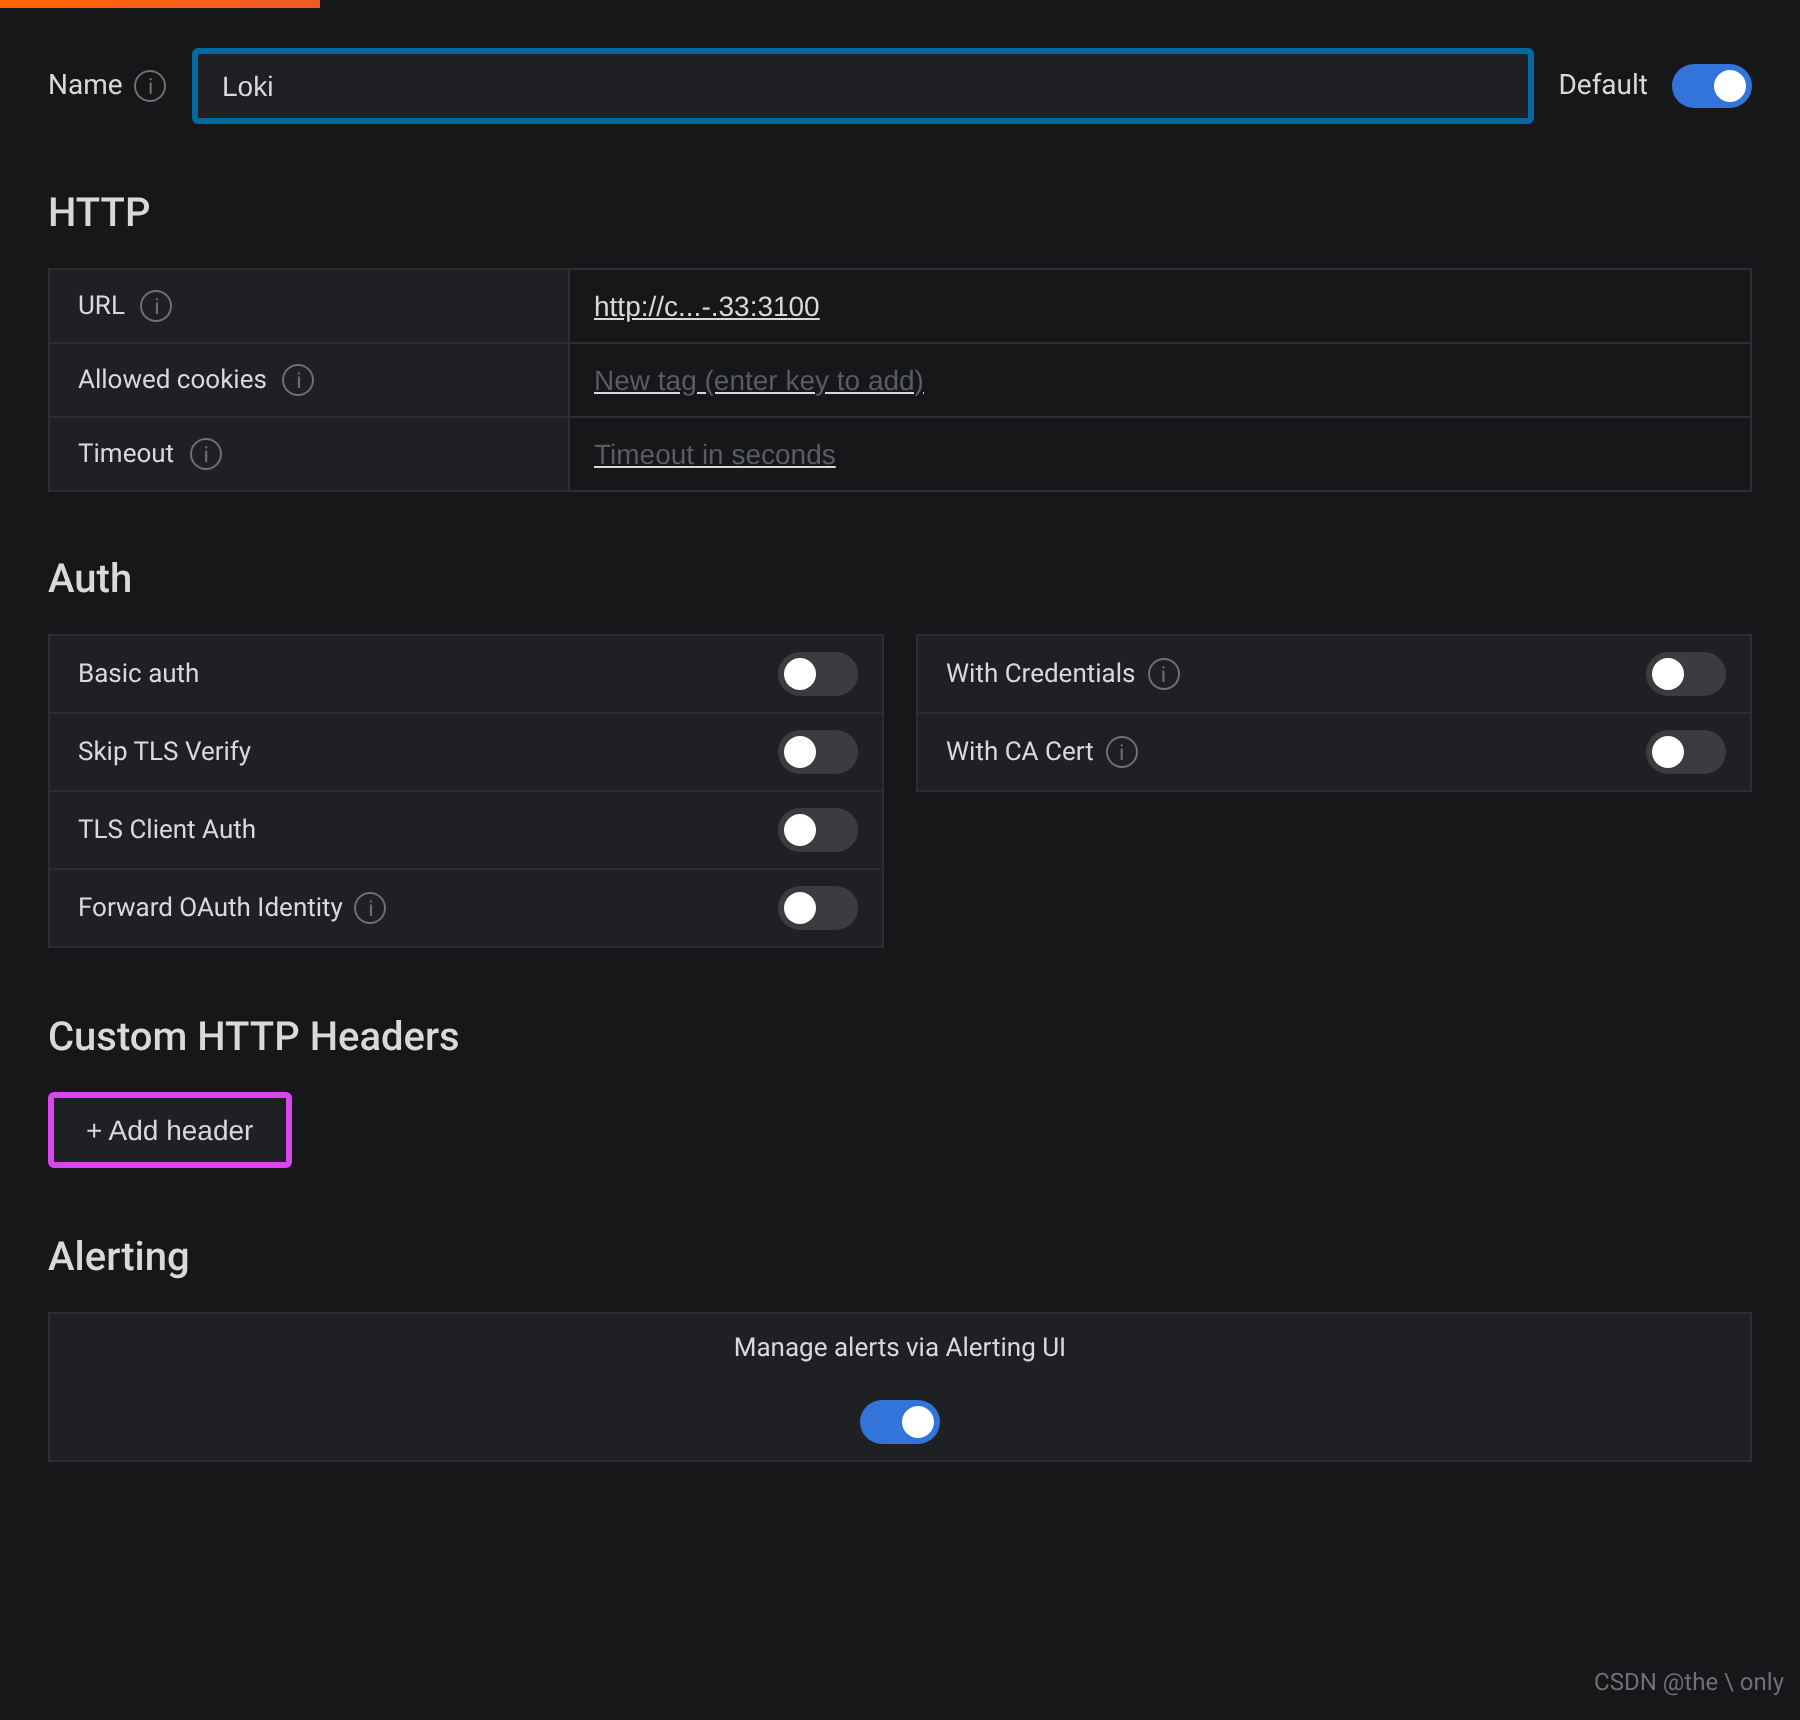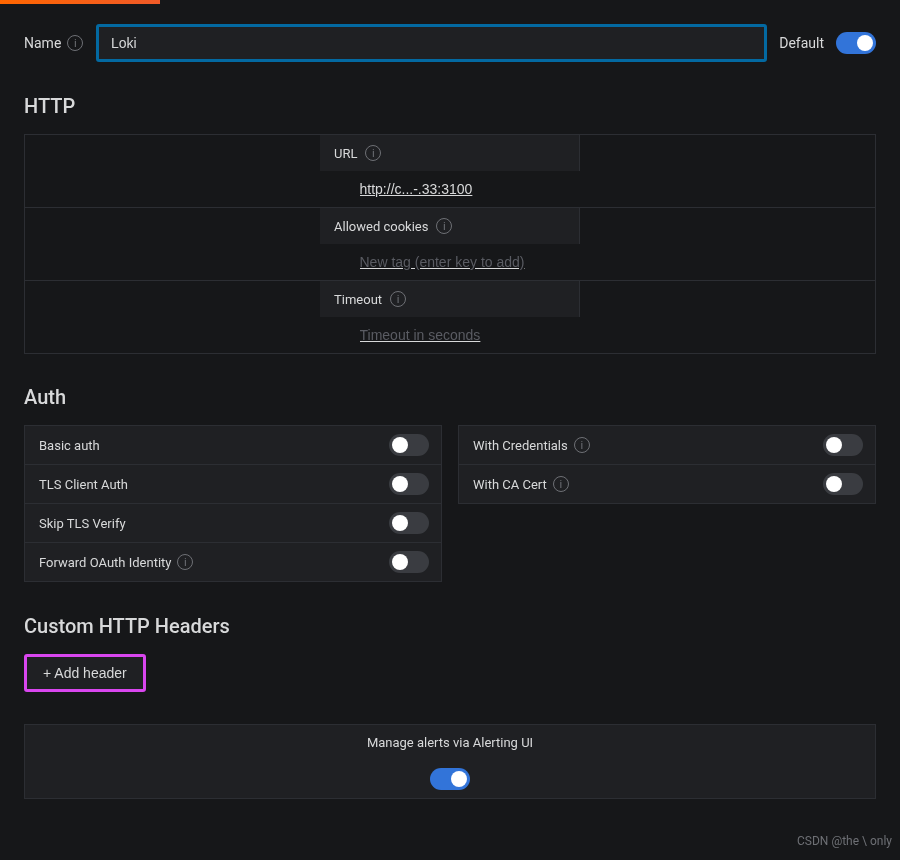--- a/index.html
+++ b/index.html
@@ -97,21 +97,20 @@
       margin-bottom: 16px;
     }
 
     
     .http-section { margin-bottom: 32px; }
     .form-row {
       display: flex;
       align-items: center;
       border: 1px solid #2c2e33;
       margin-bottom: -1px;
-      flex-direction: column;
     }
     .form-label-cell {
       background: #1f2023;
       min-width: 260px;
       padding: 10px 14px;
       display: flex;
       align-items: center;
       gap: 8px;
       border-right: 1px solid #2c2e33;
       font-size: 13px;
@@ -294,31 +293,31 @@
               <span>Basic auth</span>
             </div>
             <div class="auth-single-toggle">
               <div class="toggle">
                 <div class="toggle-slider off"></div>
               </div>
             </div>
           </div>
           <div class="auth-single-row">
             <div class="auth-single-label">
-              <span>TLS Client Auth</span>
+              <span>Skip TLS Verify</span>
             </div>
             <div class="auth-single-toggle">
               <div class="toggle">
                 <div class="toggle-slider off"></div>
               </div>
             </div>
           </div>
           <div class="auth-single-row">
             <div class="auth-single-label">
-              <span>Skip TLS Verify</span>
+              <span>TLS Client Auth</span>
             </div>
             <div class="auth-single-toggle">
               <div class="toggle">
                 <div class="toggle-slider off"></div>
               </div>
             </div>
           </div>
           <div class="auth-single-row">
             <div class="auth-single-label">
               <span>Forward OAuth Identity</span>
@@ -361,20 +360,21 @@
       </div>
     </div>
   </div>
 
   <div class="custom-headers-section">
     <div class="section-heading">Custom HTTP Headers</div>
     <button class="add-header-btn">+ Add header</button>
   </div>
 
   <div class="alerting-section">
+    <div class="section-heading">Alerting</div>
     <div class="alerting-row">
       <div class="alerting-label">
         <span>Manage alerts via Alerting UI</span>
       </div>
       <div class="alerting-toggle">
         <div class="toggle">
           <div class="toggle-slider on"></div>
         </div>
       </div>
     </div>

